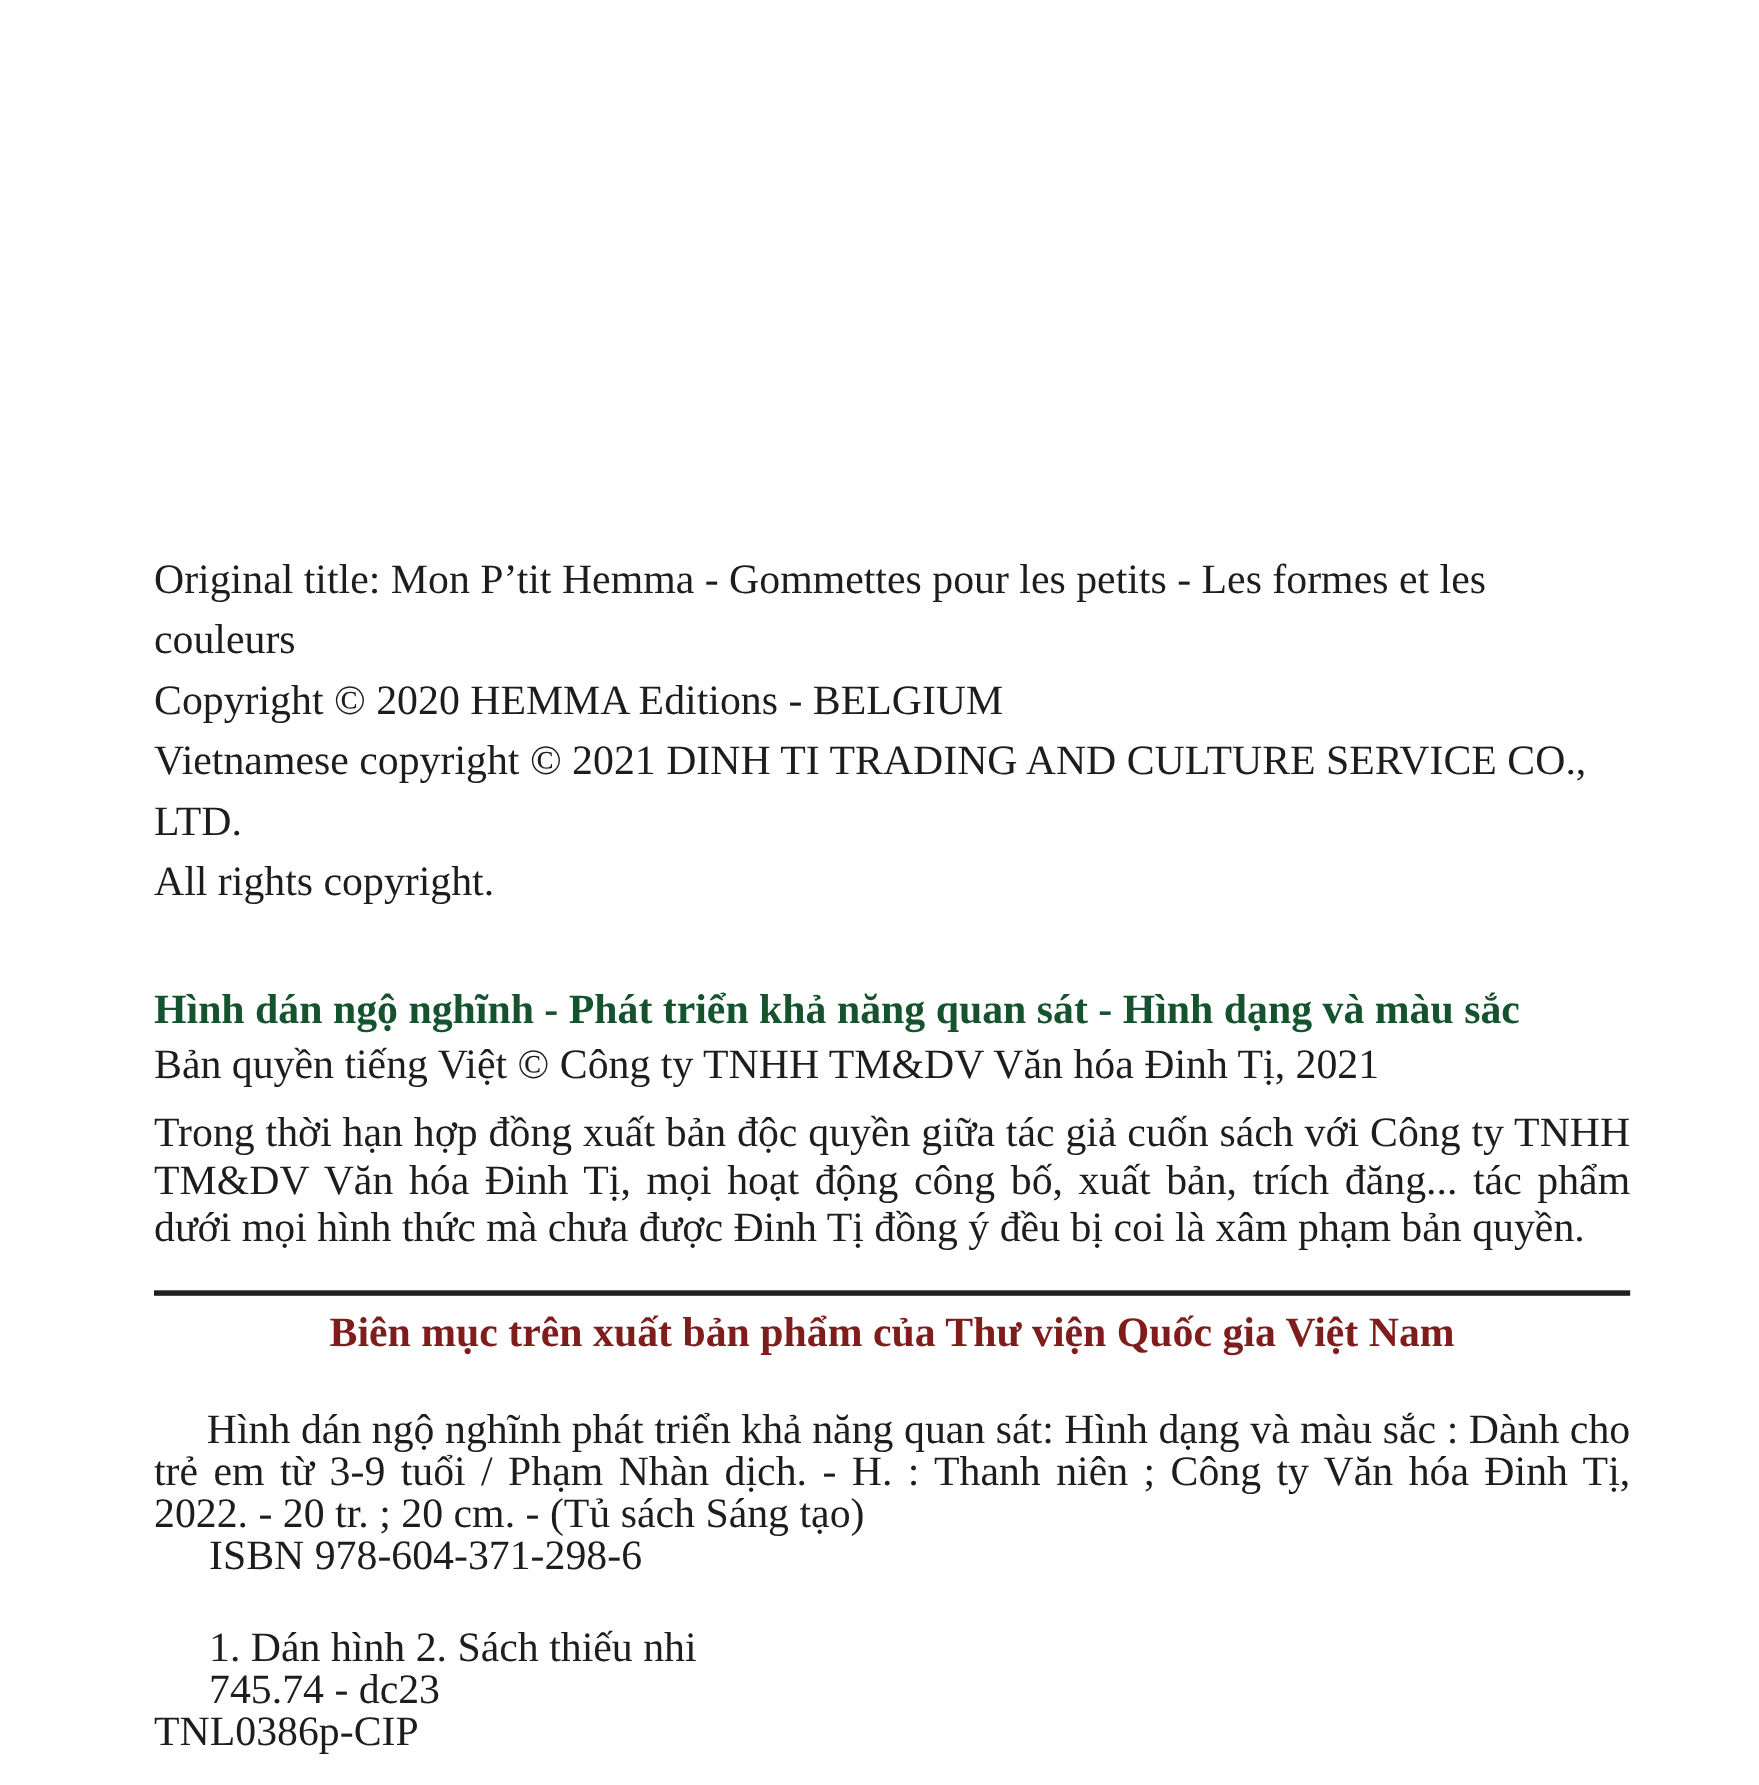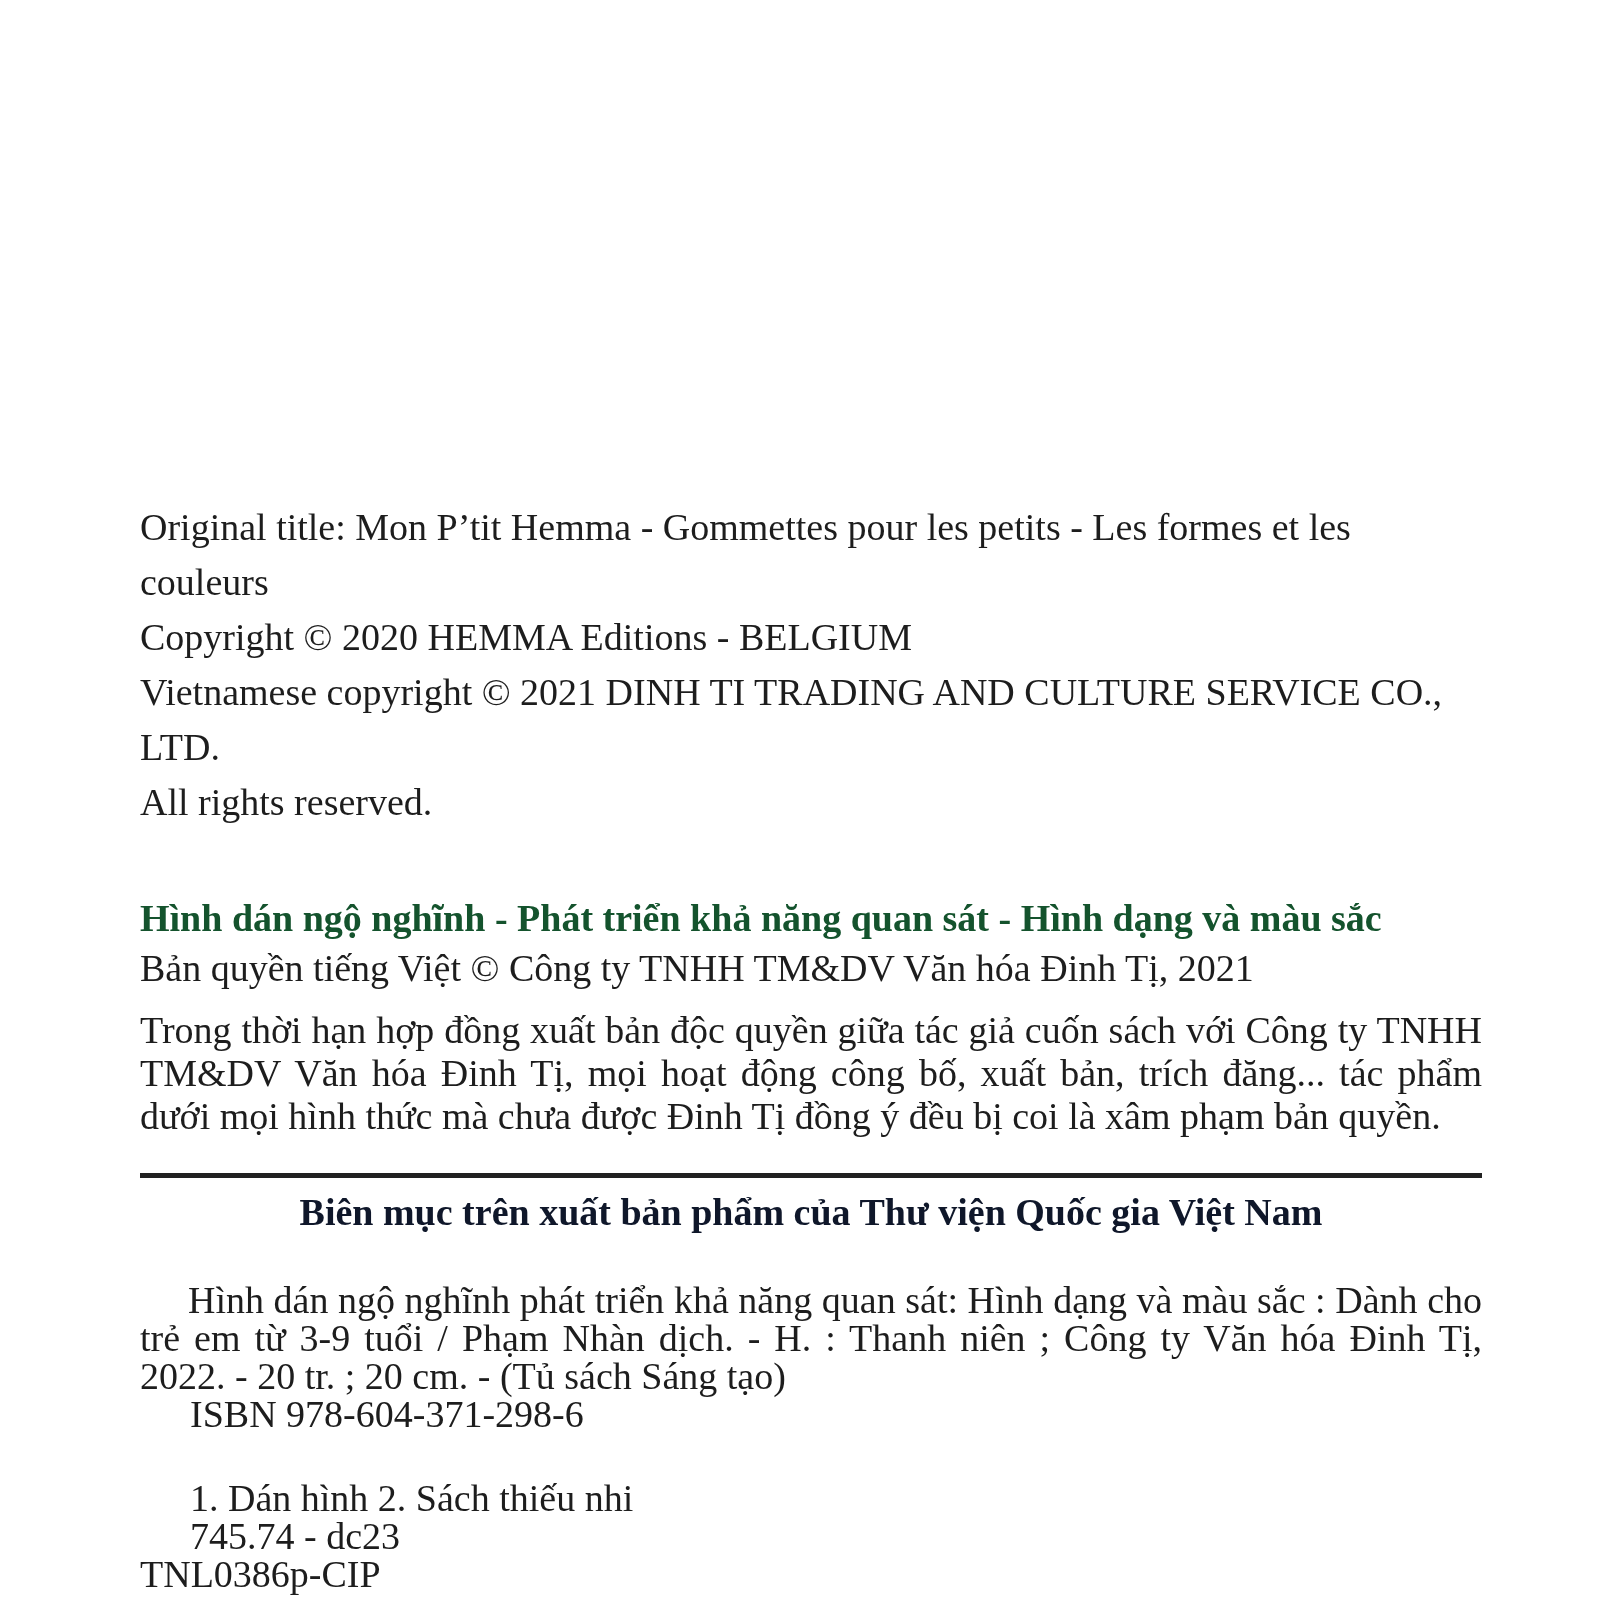--- a/index.html
+++ b/index.html
@@ -46,21 +46,21 @@
     background: #212121;
     border: none;
     margin: 35px 0 0 0;
     width: 100%;
   }
   .cip-heading {
     font-weight: bold;
     text-align: center;
     line-height: 42px;
     margin-top: 13px;
-    color: #0f172a;
+    color: #7f1d1d;
   }
   .cip-entry {
     line-height: 38px;
     margin-top: 48px;
     text-align: justify;
     text-indent: 48px;
   }
   .cip-isbn {
     line-height: 38px;
     padding-left: 50px;
@@ -81,21 +81,21 @@
   }
 </style>
 </head>
 <body>
 
 <div class="page-content">
 
   <p class="en-line">Original title: Mon P’tit Hemma - Gommettes pour les petits - Les formes et les couleurs</p>
   <p class="en-line">Copyright © 2020 HEMMA Editions - BELGIUM</p>
   <p class="en-line">Vietnamese copyright © 2021 DINH TI TRADING AND CULTURE SERVICE CO., LTD.</p>
-  <p class="en-line">All rights reserved.</p>
+  <p class="en-line">All rights copyright.</p>
 
   <p class="vn-title">Hình dán ngộ nghĩnh - Phát triển khả năng quan sát - Hình dạng và màu sắc</p>
   <p class="vn-copy">Bản quyền tiếng Việt © Công ty TNHH TM&amp;DV Văn hóa Đinh Tị, 2021</p>
   <p class="notice">Trong thời hạn hợp đồng xuất bản độc quyền giữa tác giả cuốn sách với Công ty TNHH TM&amp;DV Văn hóa Đinh Tị, mọi hoạt động công bố, xuất bản, trích đăng... tác phẩm dưới mọi hình thức mà chưa được Đinh Tị đồng ý đều bị coi là xâm phạm bản quyền.</p>
 
   <hr class="divider">
 
   <p class="cip-heading">Biên mục trên xuất bản phẩm của Thư viện Quốc gia Việt Nam</p>
 
   <p class="cip-entry">Hình dán ngộ nghĩnh phát triển khả năng quan sát: Hình dạng và màu sắc : Dành cho trẻ em từ 3-9 tuổi / Phạm Nhàn dịch. - H. : Thanh niên ; Công ty Văn hóa Đinh Tị, 2022. - 20 tr. ; 20 cm. - (Tủ sách Sáng tạo)</p>

